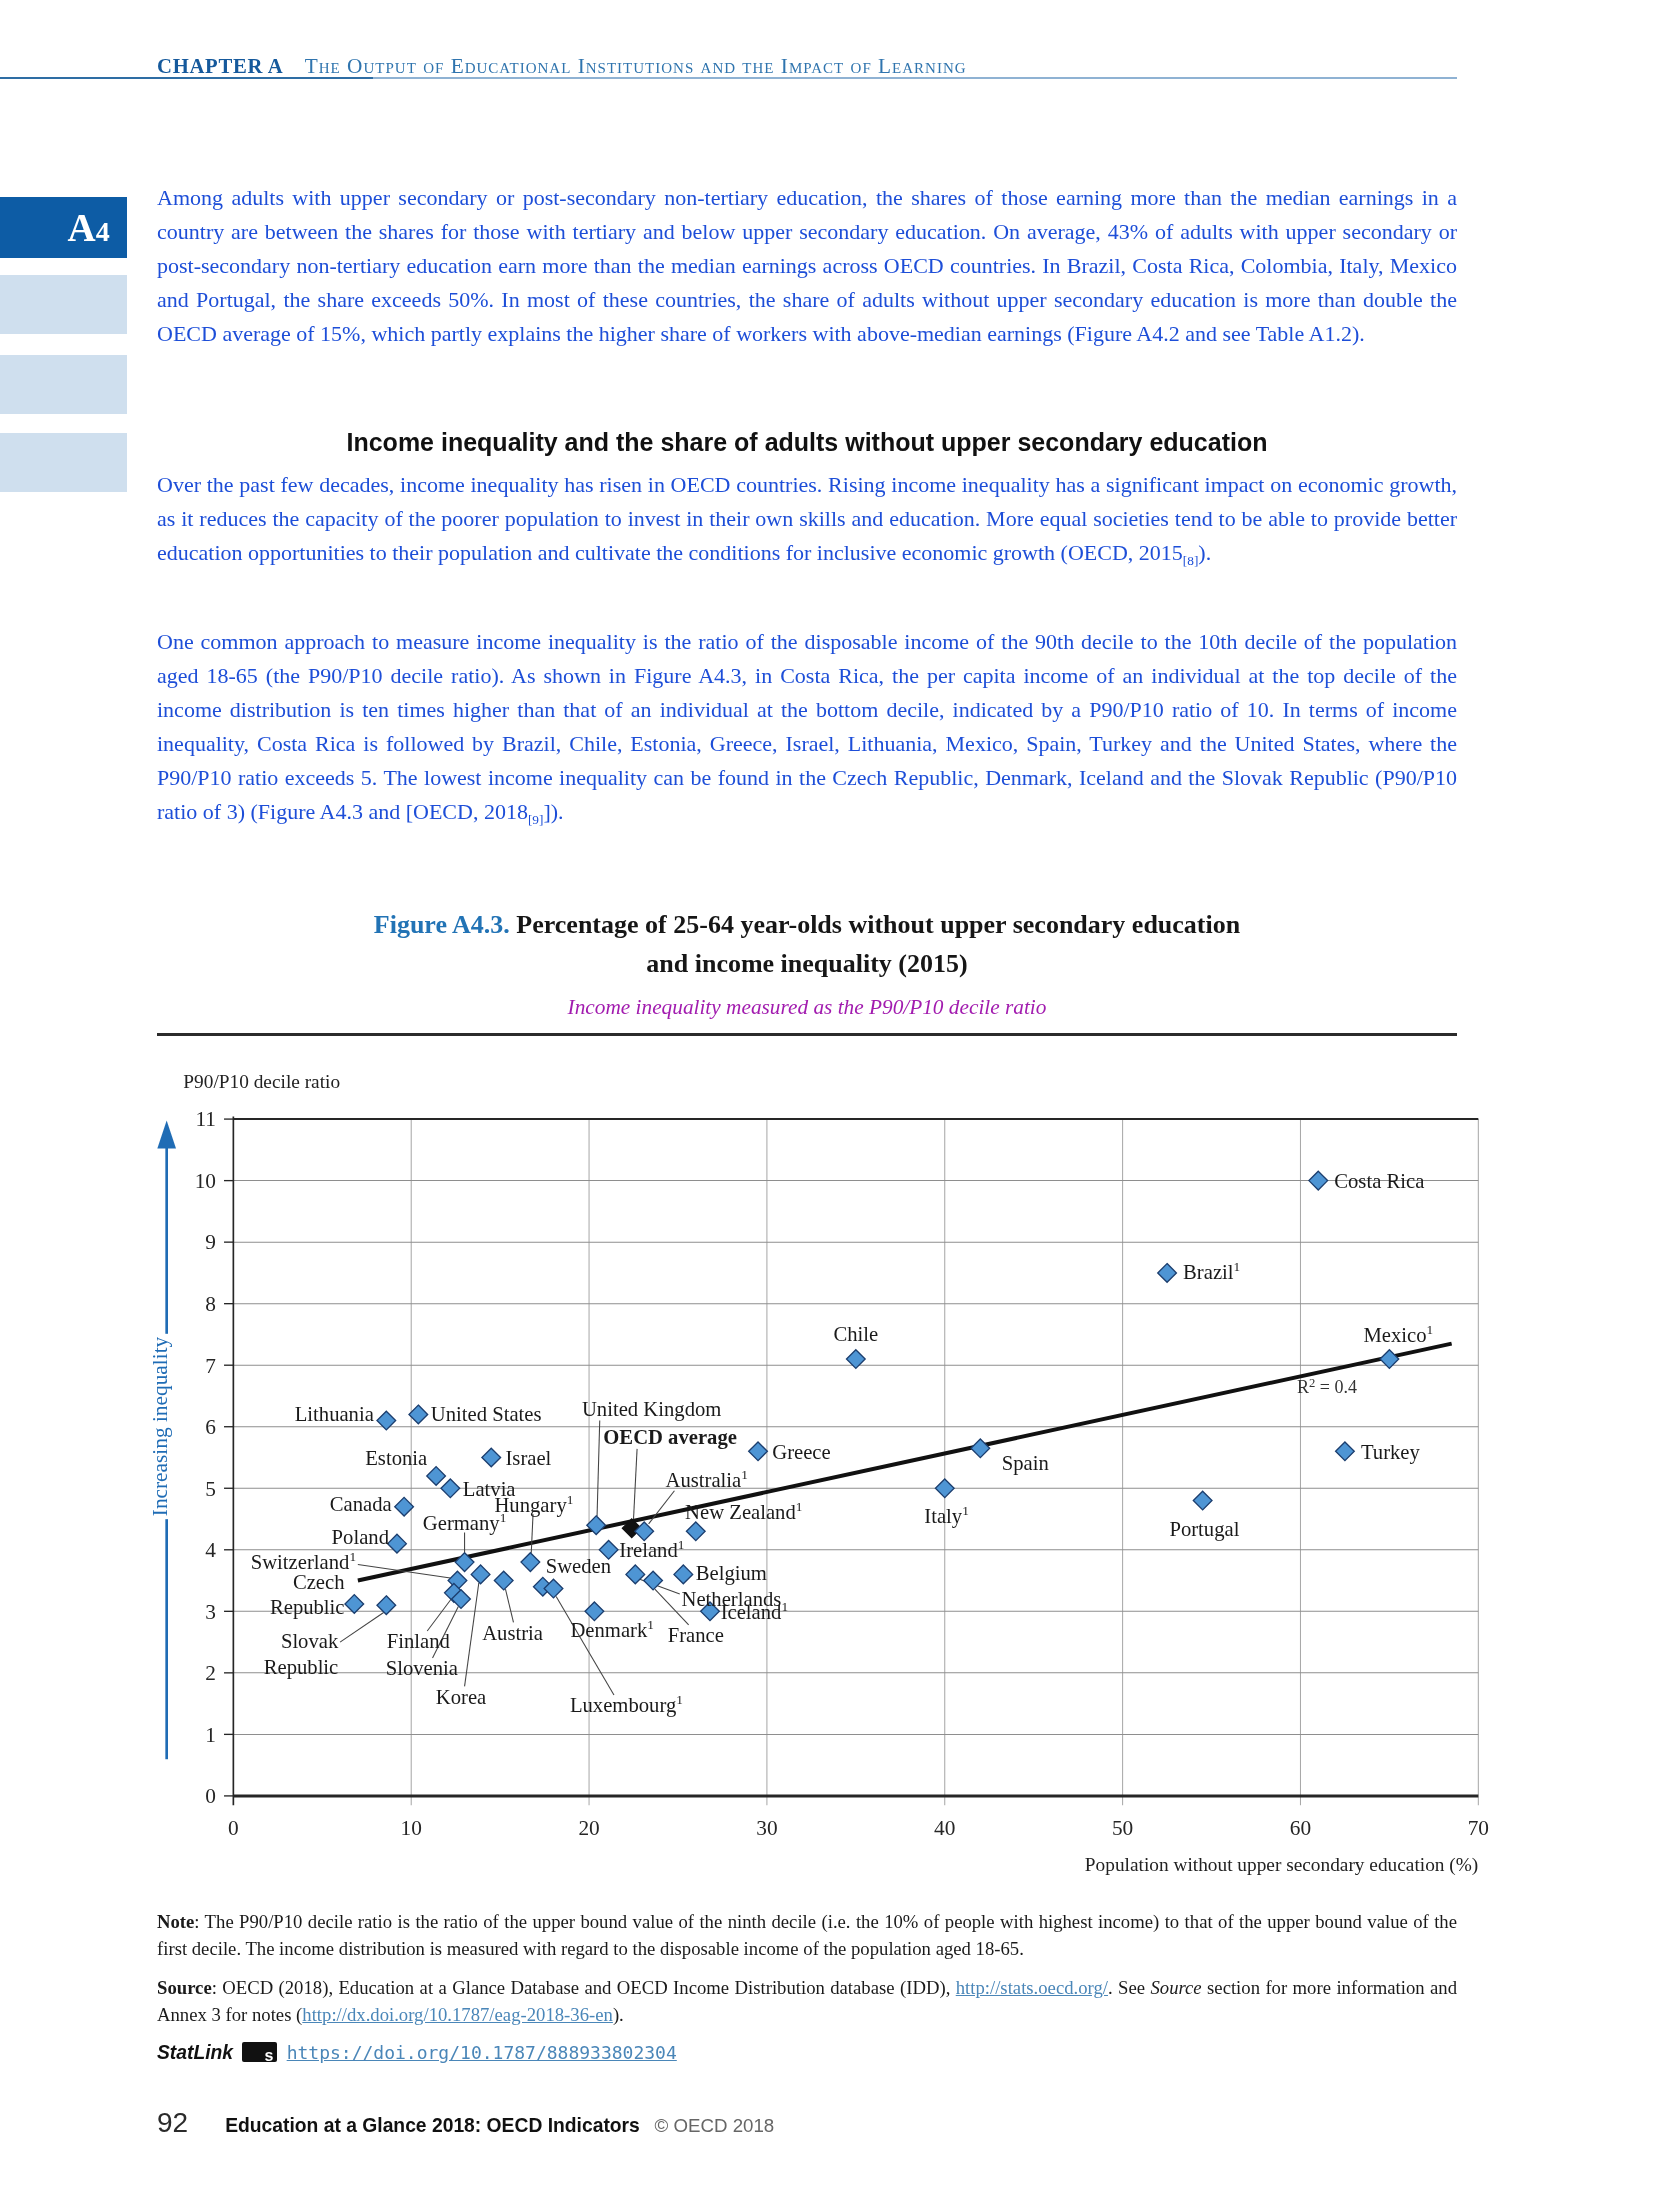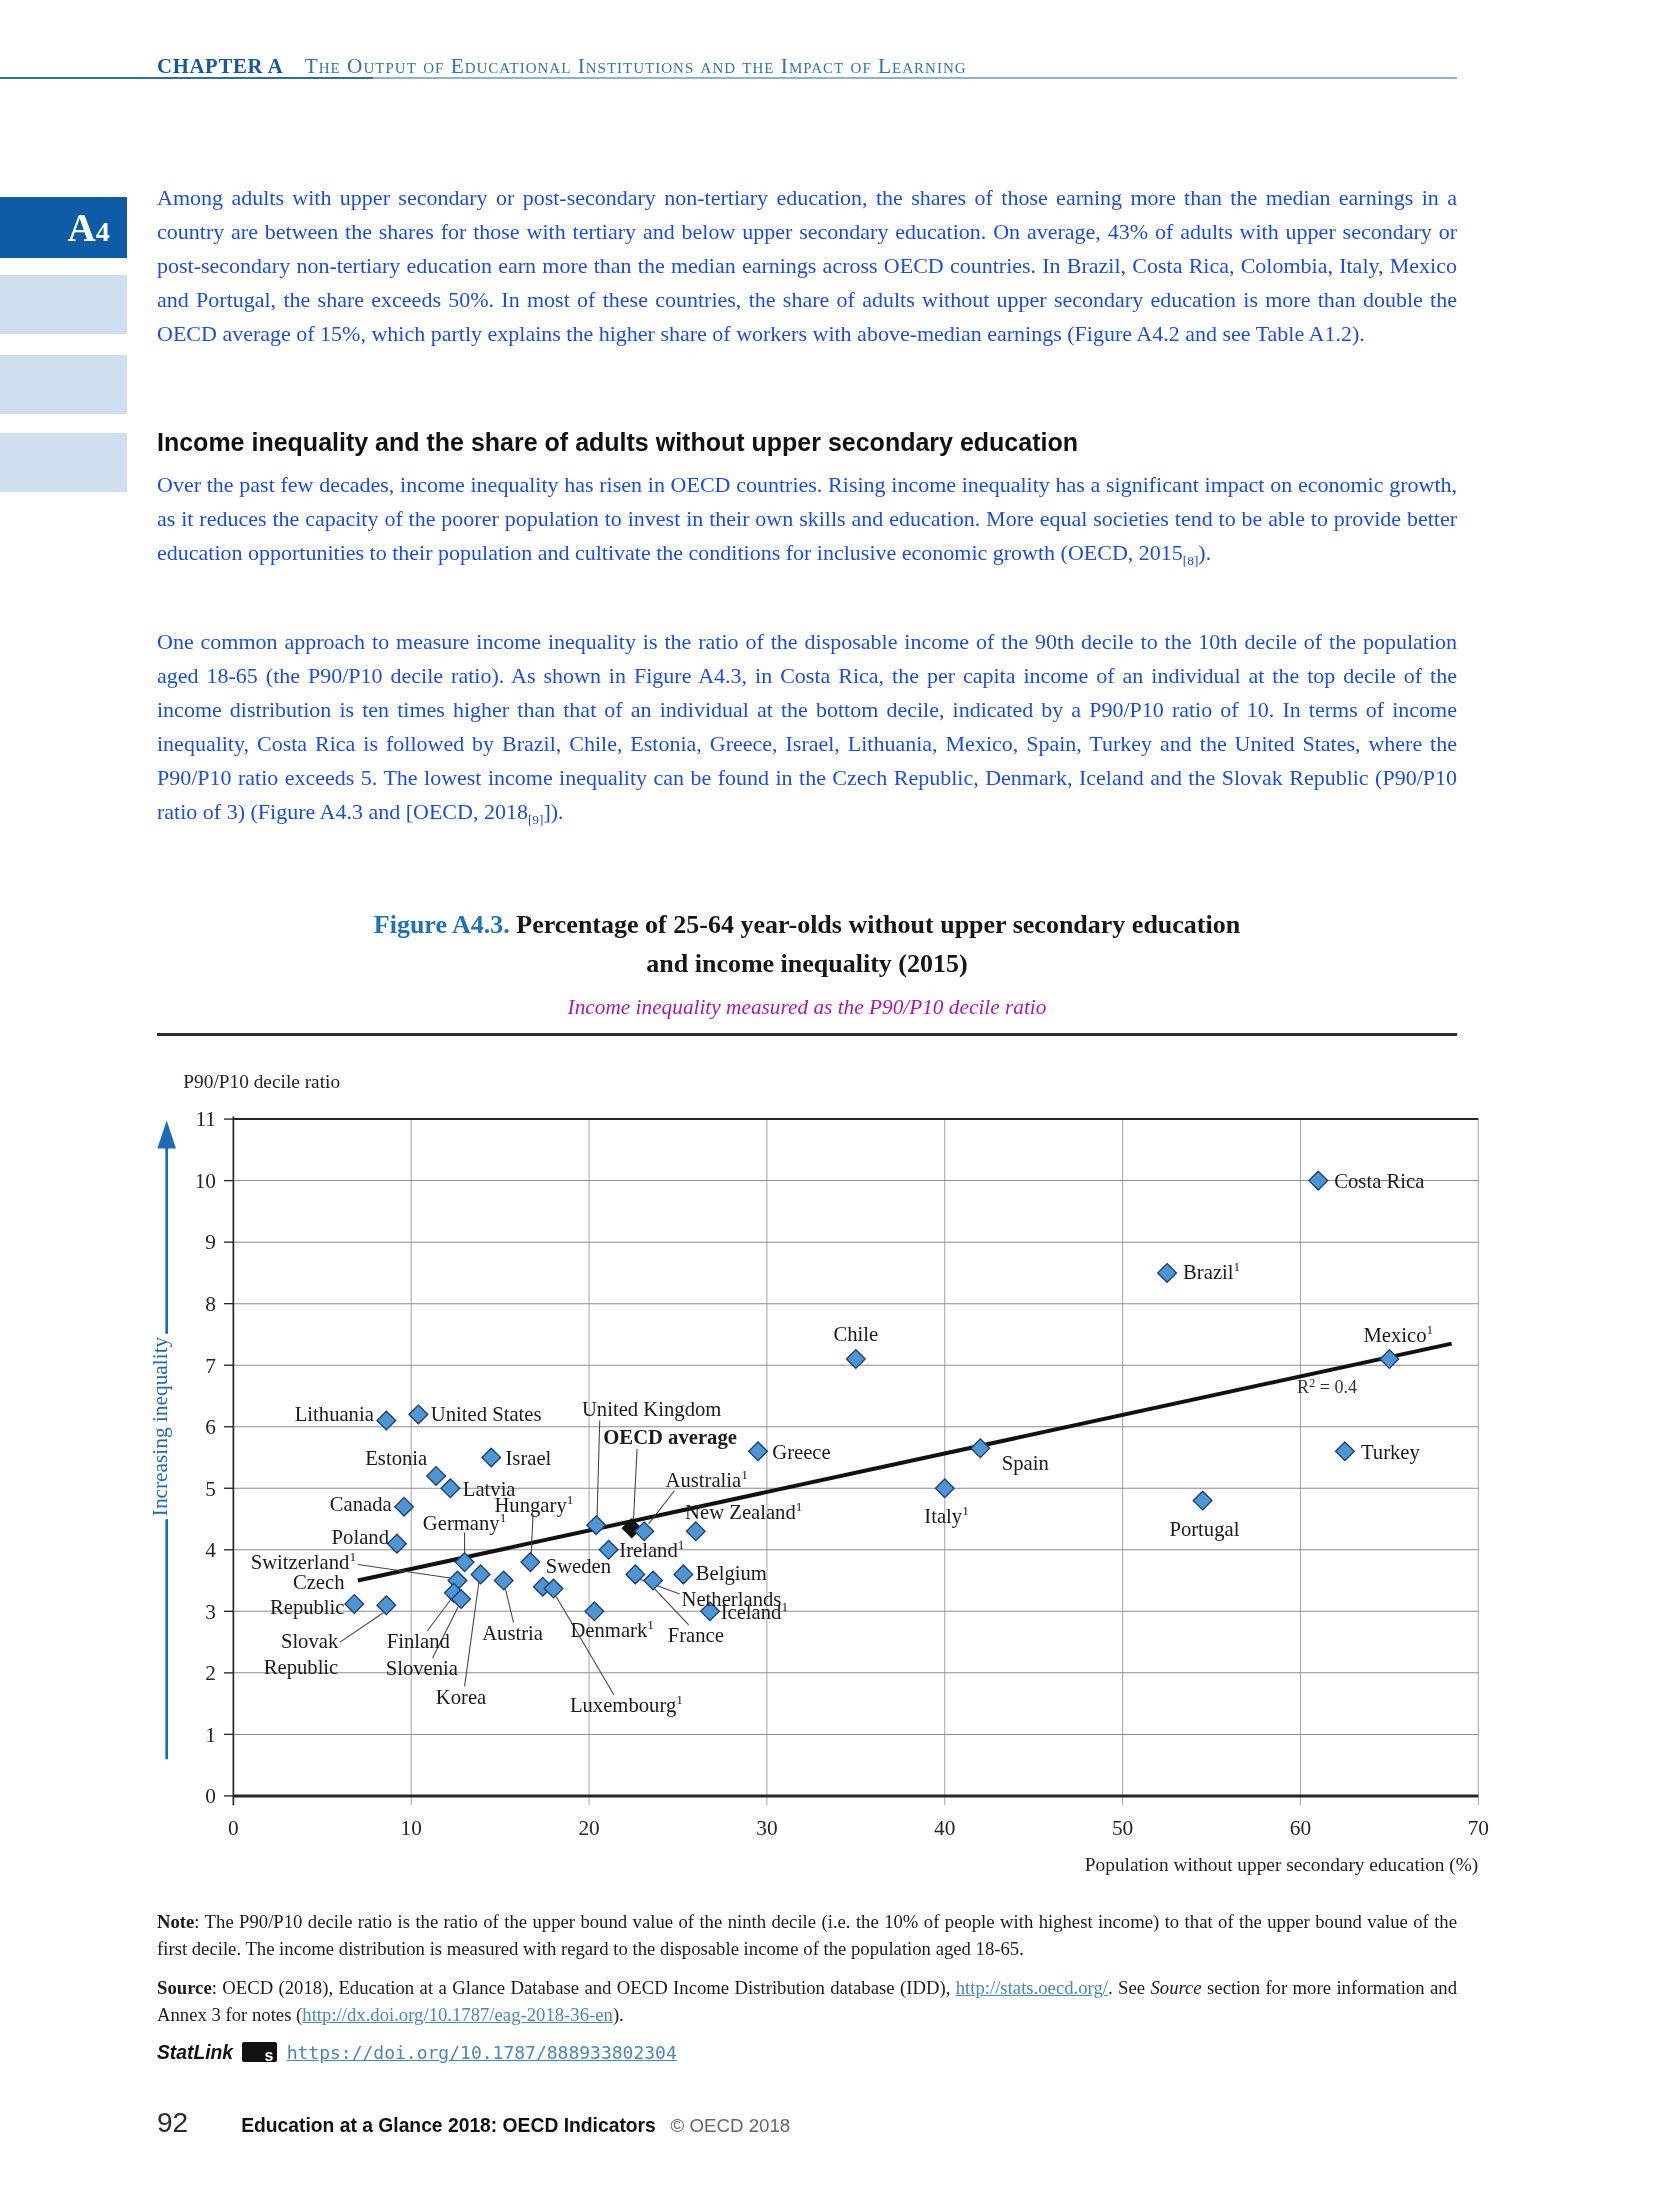--- a/index.html
+++ b/index.html
@@ -30,21 +30,21 @@
   }
   .badge .big{font-size:39px;line-height:1;}
   .badge .small{font-size:28px;line-height:1;margin-top:8px;}
   .side-tab{position:absolute;left:0;width:127px;height:59px;background:#cfdfee;}
 
   
   .col{position:absolute;left:157px;width:1300px;}
   .para{font-size:22px;line-height:34px;text-align:justify;color:#1d4ed8;}
   .para sub{font-size:13.3px;line-height:0;}
   .section-heading{
-    font-family:"Liberation Sans",sans-serif;font-weight:bold;font-size:25px;color:#111;
+    font-family:"Liberation Sans",sans-serif;font-weight:bold;font-size:25px;color:#111;text-align:center;
   }
 
   
   .fig-title{ text-align:center;font-weight:bold;font-size:26px;line-height:39px;color:#161616;}
   .fig-title .fig-label{color:#2273b5;}
   .fig-subtitle{text-align:center;font-style:italic;font-size:21.3px;color:#a21caf;}
   .fig-rule{position:absolute;left:157px;top:1033px;width:1300px;height:2.7px;background:#2b2b2b;}
 
   
   #chart-wrap{position:absolute;left:120px;top:1059px;width:1427px;height:827px;}
@@ -68,21 +68,21 @@
   }
   .statlink-icon:after{
     content:"s";position:absolute;right:4px;top:0px;color:#fff;
     font-family:"Liberation Sans",sans-serif;font-size:16px;font-weight:bold;
   }
   .statlink-url{font-family:"DejaVu Sans Mono",monospace;font-size:18px;color:#222;}
 
   
   .footer{position:absolute;left:157px;top:2107px;width:1300px;display:flex;align-items:baseline;}
   .page-num{font-family:"Liberation Sans",sans-serif;font-size:28px;color:#2b2b2b;}
-  .footer-book{font-family:"Liberation Sans",sans-serif;font-weight:bold;font-size:19.3px;color:#111;margin-left:53px;}
+  .footer-book{font-family:"Liberation Sans",sans-serif;font-weight:bold;font-size:19.3px;color:#111;margin-left:37px;}
   .footer-copy{font-family:"Liberation Sans",sans-serif;font-size:18.7px;color:#666;margin-left:14.7px;}
 </style>
 </head>
 <body>
 
 <div class="page-header">
   <span class="chapter-tag">CHAPTER A</span>
   <span class="chapter-title">The Output of Educational Institutions and the Impact of Learning</span>
 </div>
 <div class="header-rule"></div>

